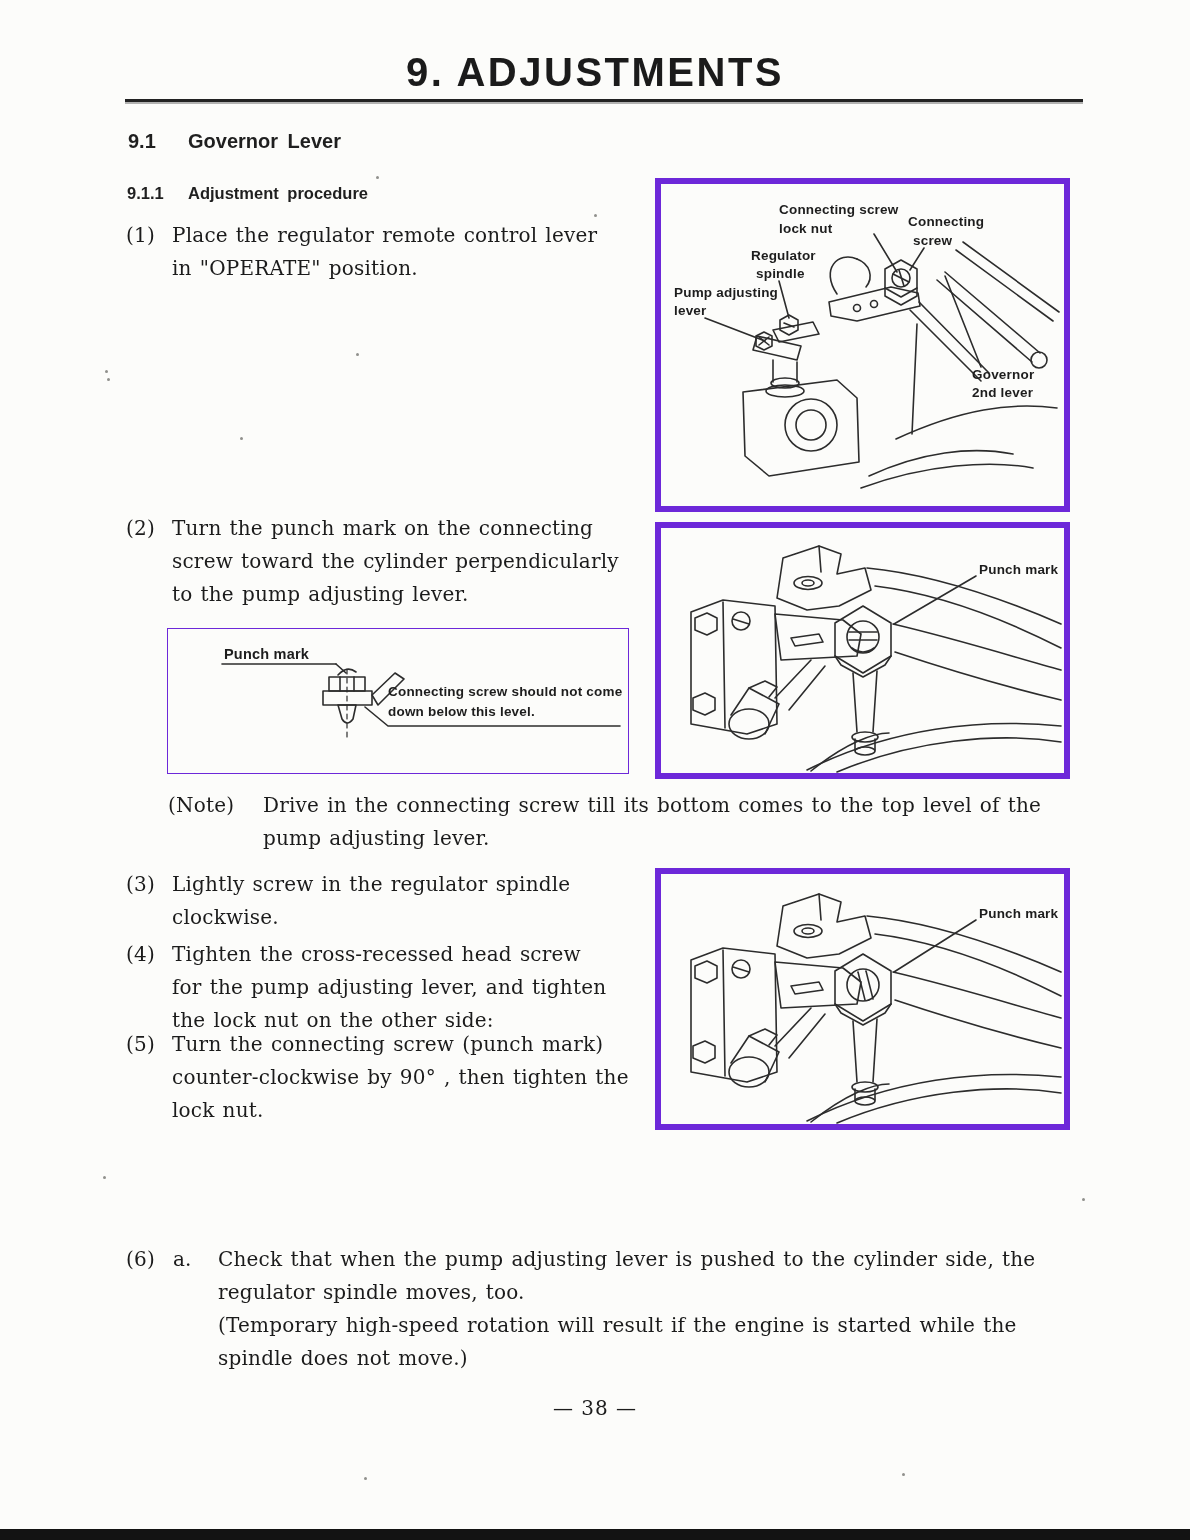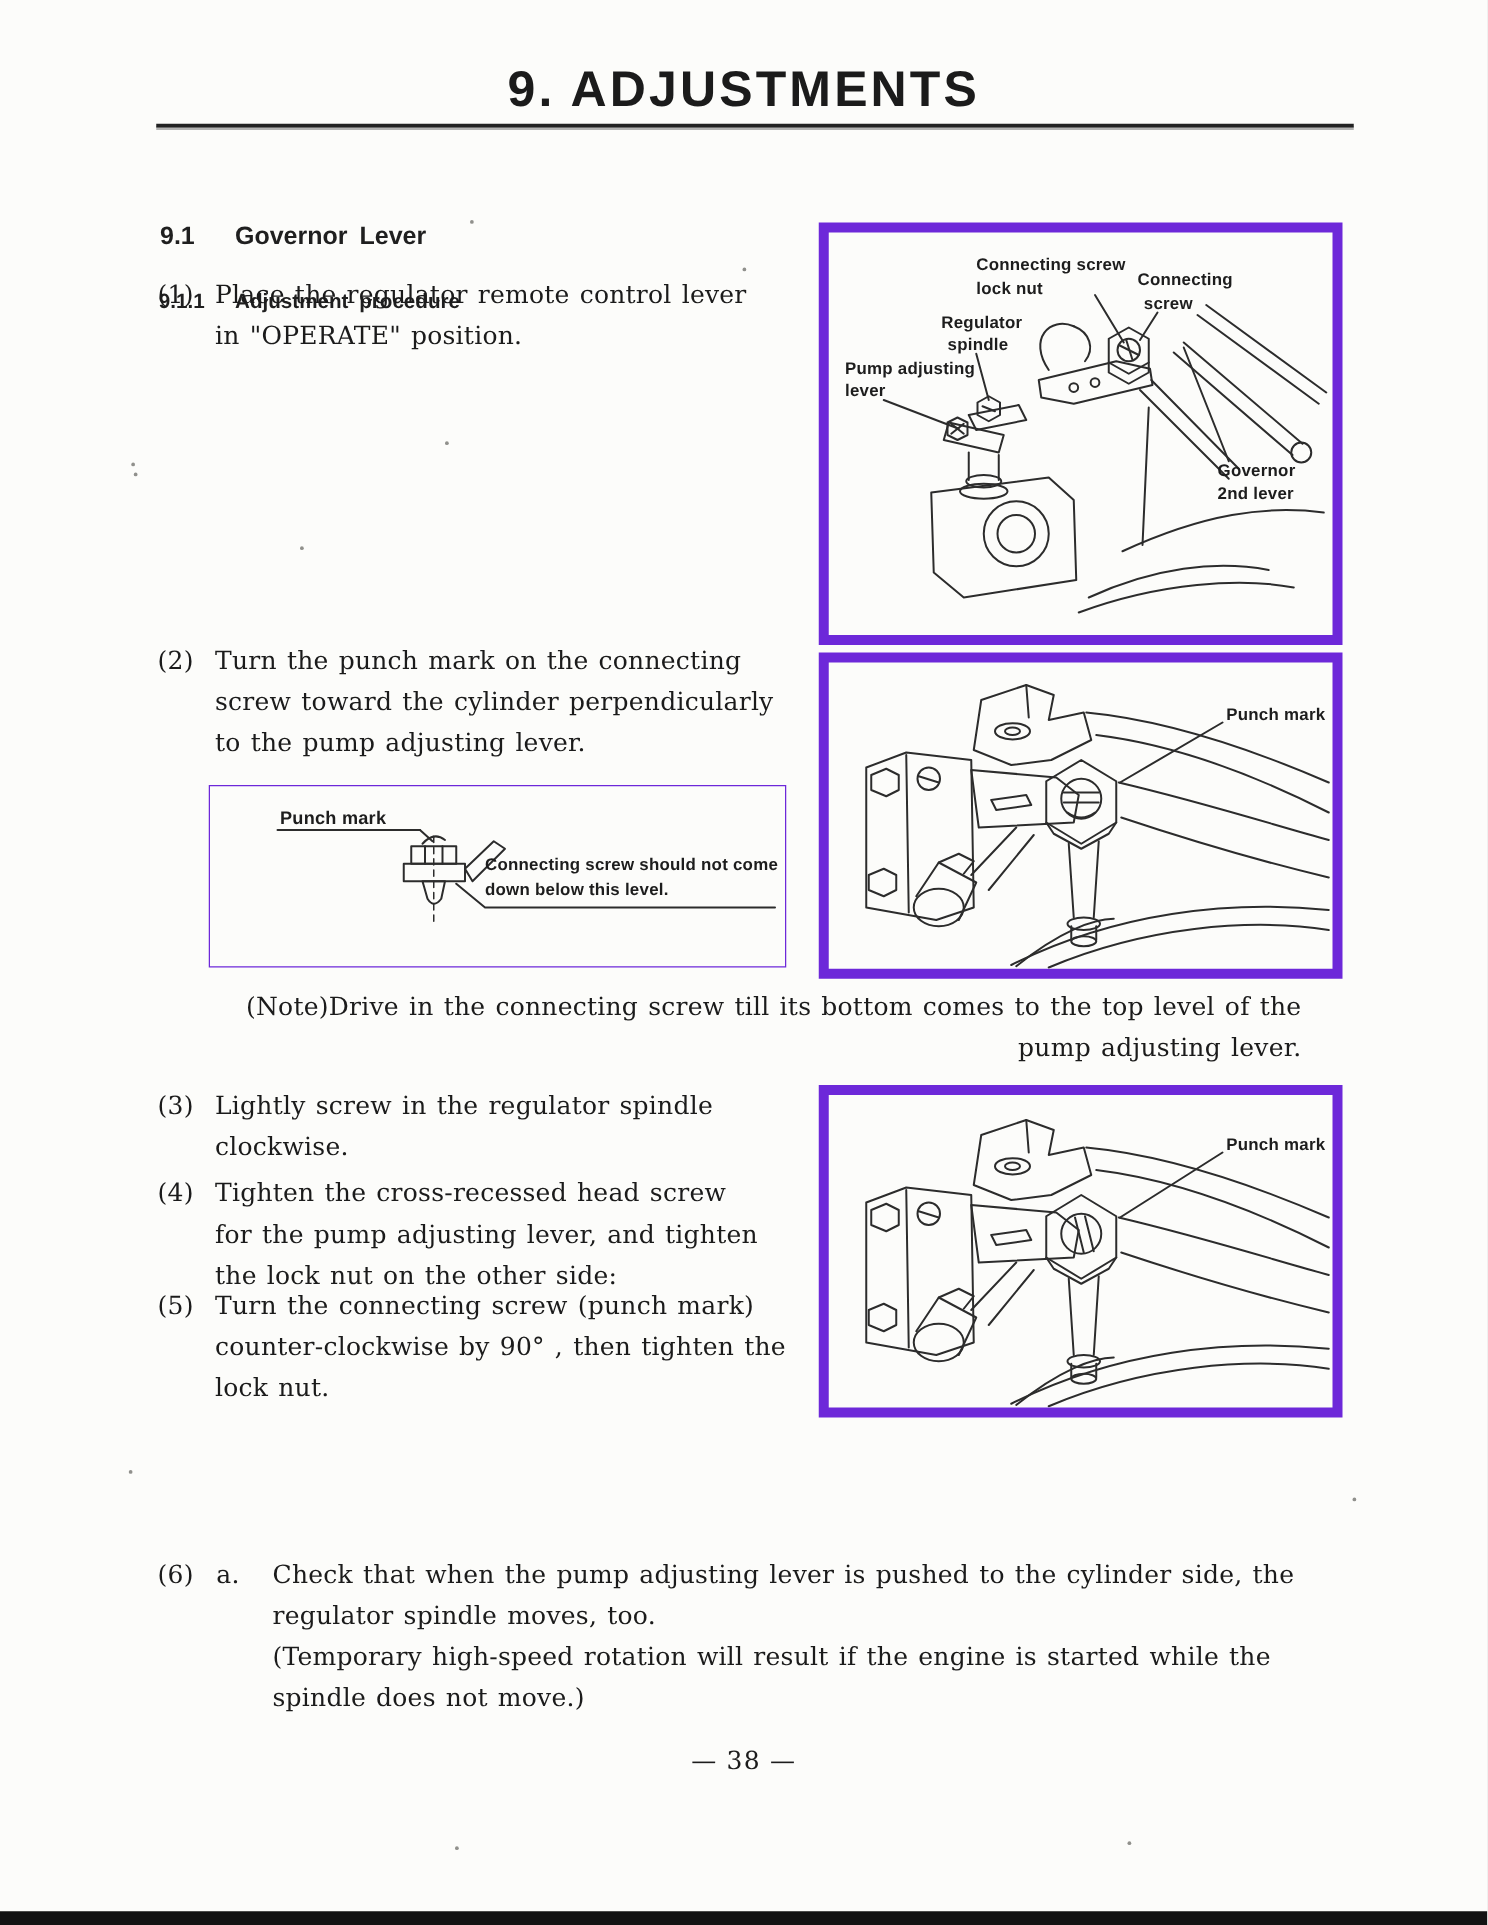--- a/index.html
+++ b/index.html
@@ -7,34 +7,34 @@
     position:relative; width:1190px; height:1540px; margin:0 auto;
     background:#fcfcfa; color:#1c1c1c; overflow:hidden;
     font-family:"DejaVu Serif","Liberation Serif",serif;
   }
   .title {
     position:absolute; top:50px; left:0; width:100%; text-align:center;
     font-family:"Liberation Sans",sans-serif; font-weight:700;
     font-size:40px; letter-spacing:2.5px; color:#1b1b1b;
   }
   .rule { position:absolute; left:125px; top:99px; width:958px; height:3px; background:#222; box-shadow:0 2px 0 rgba(40,40,40,.35); }
-  .sec { position:absolute; display:flex; font-family:"Liberation Sans",sans-serif; font-weight:700; color:#1f1f1f;margin-top:48px; }
+  .sec { position:absolute; display:flex; font-family:"Liberation Sans",sans-serif; font-weight:700; color:#1f1f1f; }
   .sec-91 { left:128px; top:130px; font-size:20px; }
   .sec-91 .num { width:60px; flex:none; }
   .sec-911 { left:127px; top:184px; font-size:16.5px; }
   .sec-911 .num { width:61px; flex:none; }
   .sec .ttl { word-spacing:4px; }
   .body-row {
     position:absolute; display:flex; align-items:flex-start;
     font-size:20px; line-height:33px; letter-spacing:.2px; word-spacing:1.5px; color:#1b1b1b;
   }
   .marker { flex:none; }
   .m46 { width:46px; } .m95 { width:95px; } .m69 { width:69px; } .m47 { width:47px; } .m45 { width:45px; }
   .lines { white-space:pre; }
-  .figbox { position:absolute; border:8px solid #6d28d9; background:#fcfcfa; }
+  .figbox { position:absolute; border:6px solid #6d28d9; background:#fcfcfa; }
   .figbox svg { position:absolute; left:0; top:0; width:100%; height:100%; }
   .art { fill:none; stroke:#2c2c2c; stroke-width:1.6; stroke-linecap:round; stroke-linejoin:round; }
   .flabel { font-family:"Liberation Sans",sans-serif; font-weight:700; font-size:13.5px; fill:#1d1d1d; letter-spacing:.2px; }
   .flabel-lg { font-family:"Liberation Sans",sans-serif; font-weight:700; font-size:14.5px; fill:#1d1d1d; letter-spacing:.2px; }
   .pagenum { position:absolute; top:1396px; left:0; width:100%; text-align:center; font-size:20px; letter-spacing:1px; }
   .speck { position:absolute; background:#90908c; border-radius:50%; width:3px; height:3px; }
   .scan-edge { position:absolute; left:0; bottom:0; width:100%; height:11px; background:#131313; }
 </style>
 </head>
 <body>
@@ -59,21 +59,21 @@
 in "OPERATE" position.</div>
   </div>
 
   <div class="body-row" style="left:126px; top:512px;">
     <span class="marker m46">(2)</span>
     <div class="lines">Turn the punch mark on the connecting
 screw toward the cylinder perpendicularly
 to the pump adjusting lever.</div>
   </div>
 
-  <div class="body-row" style="left:168px; top:789px;text-align:right;">
+  <div class="body-row" style="left:168px; top:789px;">
     <span class="marker m95">(Note)</span>
     <div class="lines">Drive in the connecting screw till its bottom comes to the top level of the
 pump adjusting lever.</div>
   </div>
 
   <div class="body-row" style="left:126px; top:868px;">
     <span class="marker m46">(3)</span>
     <div class="lines">Lightly screw in the regulator spindle
 clockwise.</div>
   </div>

